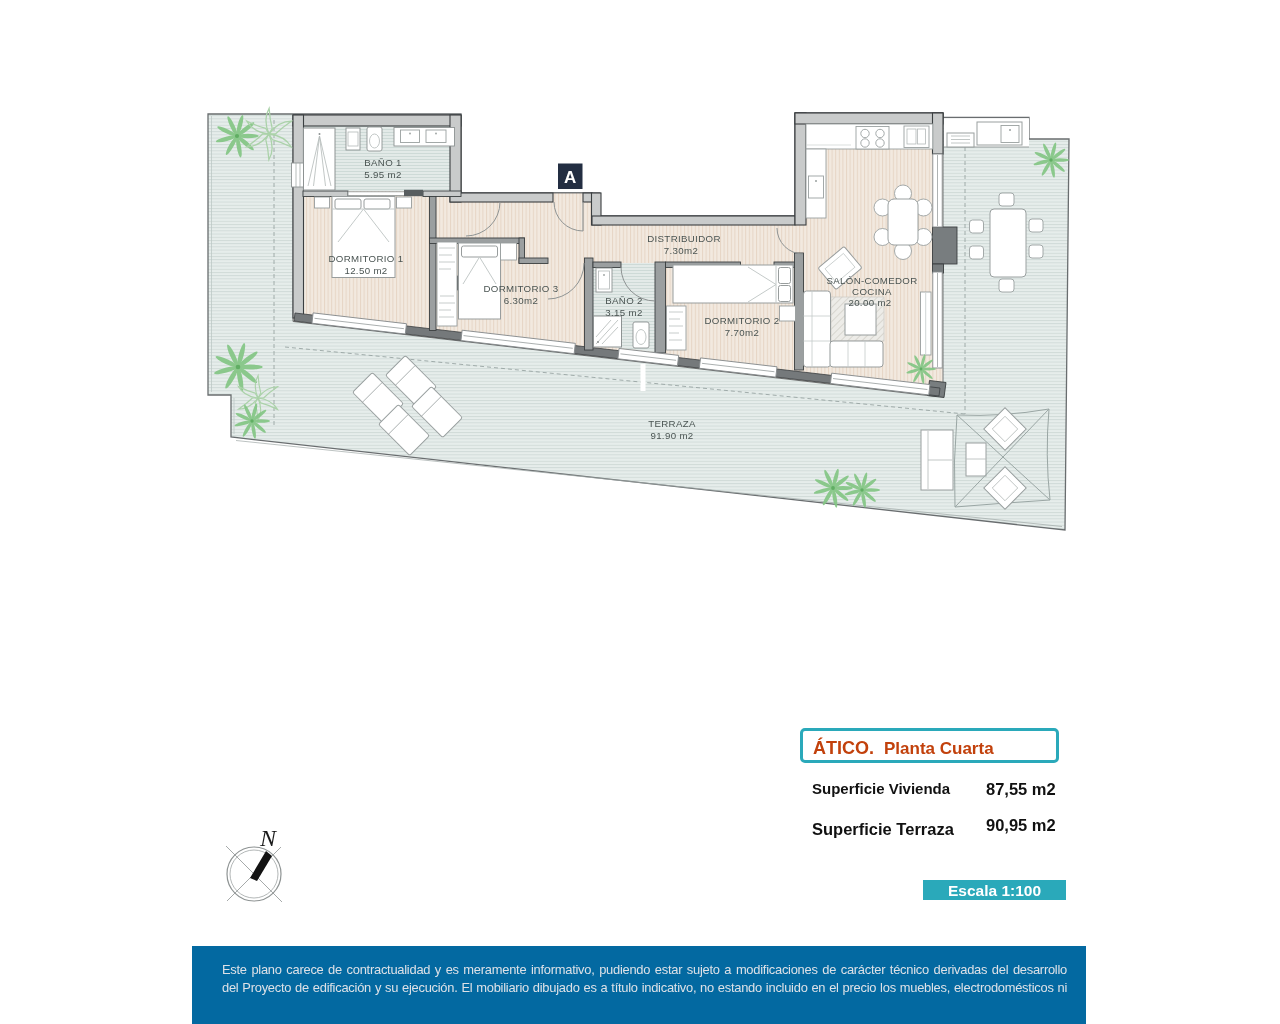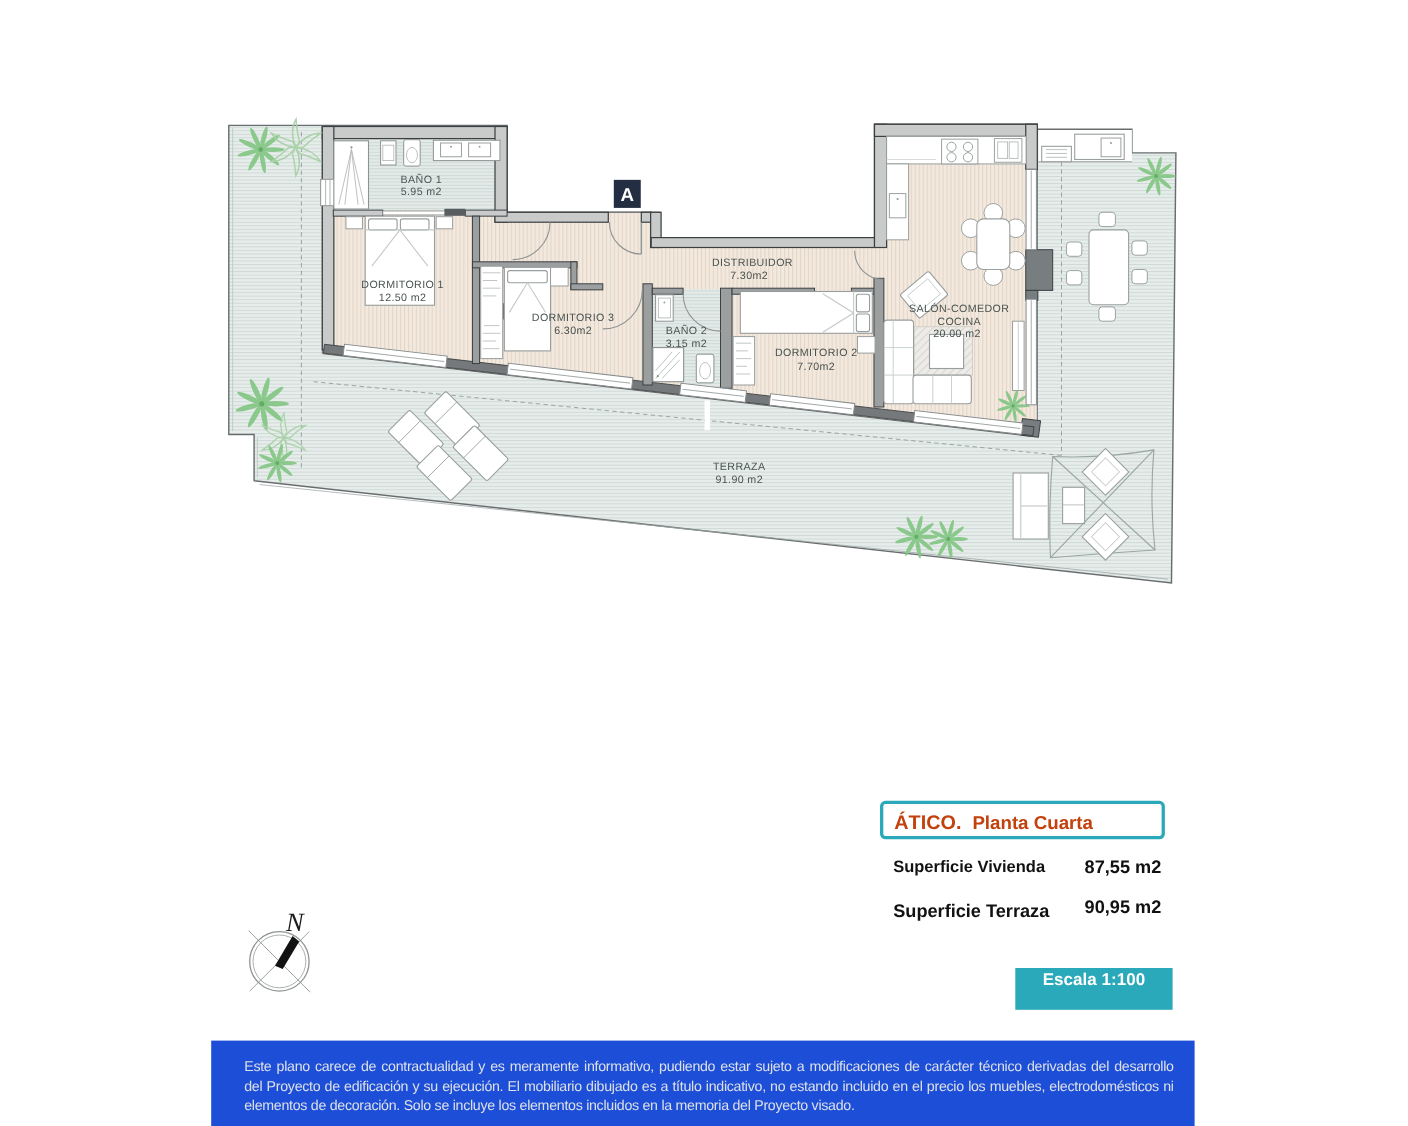--- a/index.html
+++ b/index.html
@@ -4,22 +4,22 @@
 <style>
   html,body{margin:0;padding:0;background:#ffffff;width:1280px;height:1024px;overflow:hidden;}
   body{font-family:"Liberation Sans", sans-serif;position:relative;}
   .abs{position:absolute;}
   #titlebox{left:800px;top:728px;width:253px;height:29px;border:3px solid #2aa9ba;border-radius:5px;background:#fff;}
   #titletext{left:813px;top:738px;width:300px;font-size:18px;font-weight:bold;color:#c2410c;}
   #sv1{left:812px;top:780px;font-size:15px;font-weight:bold;color:#111;}
   #sv1v{left:986px;top:780px;font-size:16.5px;font-weight:bold;color:#111;}
   #sv2{left:812px;top:820px;font-size:16.5px;font-weight:bold;color:#111;}
   #sv2v{left:986px;top:816px;font-size:16.5px;font-weight:bold;color:#111;}
-  #escala{left:923px;top:880px;width:143px;height:38px;background:#2aa9ba;color:#fff;font-size:15.5px;font-weight:bold;text-align:center;line-height:21px;}
-  #footer{left:192px;top:946px;width:894px;height:78px;background:#1d4ed8;}
+  #escala{left:923px;top:880px;width:143px;height:20px;background:#2aa9ba;color:#fff;font-size:15.5px;font-weight:bold;text-align:center;line-height:21px;}
+  #footer{left:192px;top:946px;width:894px;height:78px;background:#0369a1;}
   .fl{position:absolute;left:30px;width:845px;color:#dde1e7;font-size:12.9px;letter-spacing:-0.25px;white-space:nowrap;}
   .fj{text-align:justify;text-align-last:justify;white-space:normal;}
 </style>
 </head>
 <body>
 
 <svg class="abs" style="left:0;top:0" width="1280" height="1024" viewBox="0 0 1280 1024">
 <defs>
   <pattern id="terr" width="4" height="3.2" patternUnits="userSpaceOnUse">
     <rect width="4" height="3.2" fill="#e6edeb"></rect>
@@ -470,14 +470,13 @@
 <div class="abs" id="sv1v">87,55 m2</div>
 
 <div class="abs" id="sv2">Superficie Terraza</div>
 <div class="abs" id="sv2v">90,95 m2</div>
 
 <div class="abs" id="escala">Escala 1:100</div>
 
 <div class="abs" id="footer">
   <div class="fl fj" style="top:16px">Este plano carece de contractualidad y es meramente informativo, pudiendo estar sujeto a modificaciones de carácter técnico derivadas del desarrollo</div>
   <div class="fl fj" style="top:33.5px">del Proyecto de edificación y su ejecución. El mobiliario dibujado es a título indicativo, no estando incluido en el precio los muebles, electrodomésticos ni</div>
-  <div class="fl" style="top:51px">elementos de decoración. Solo se incluye los elementos incluidos en la memoria del Proyecto visado.</div>
 </div>
 
 </body></html>

